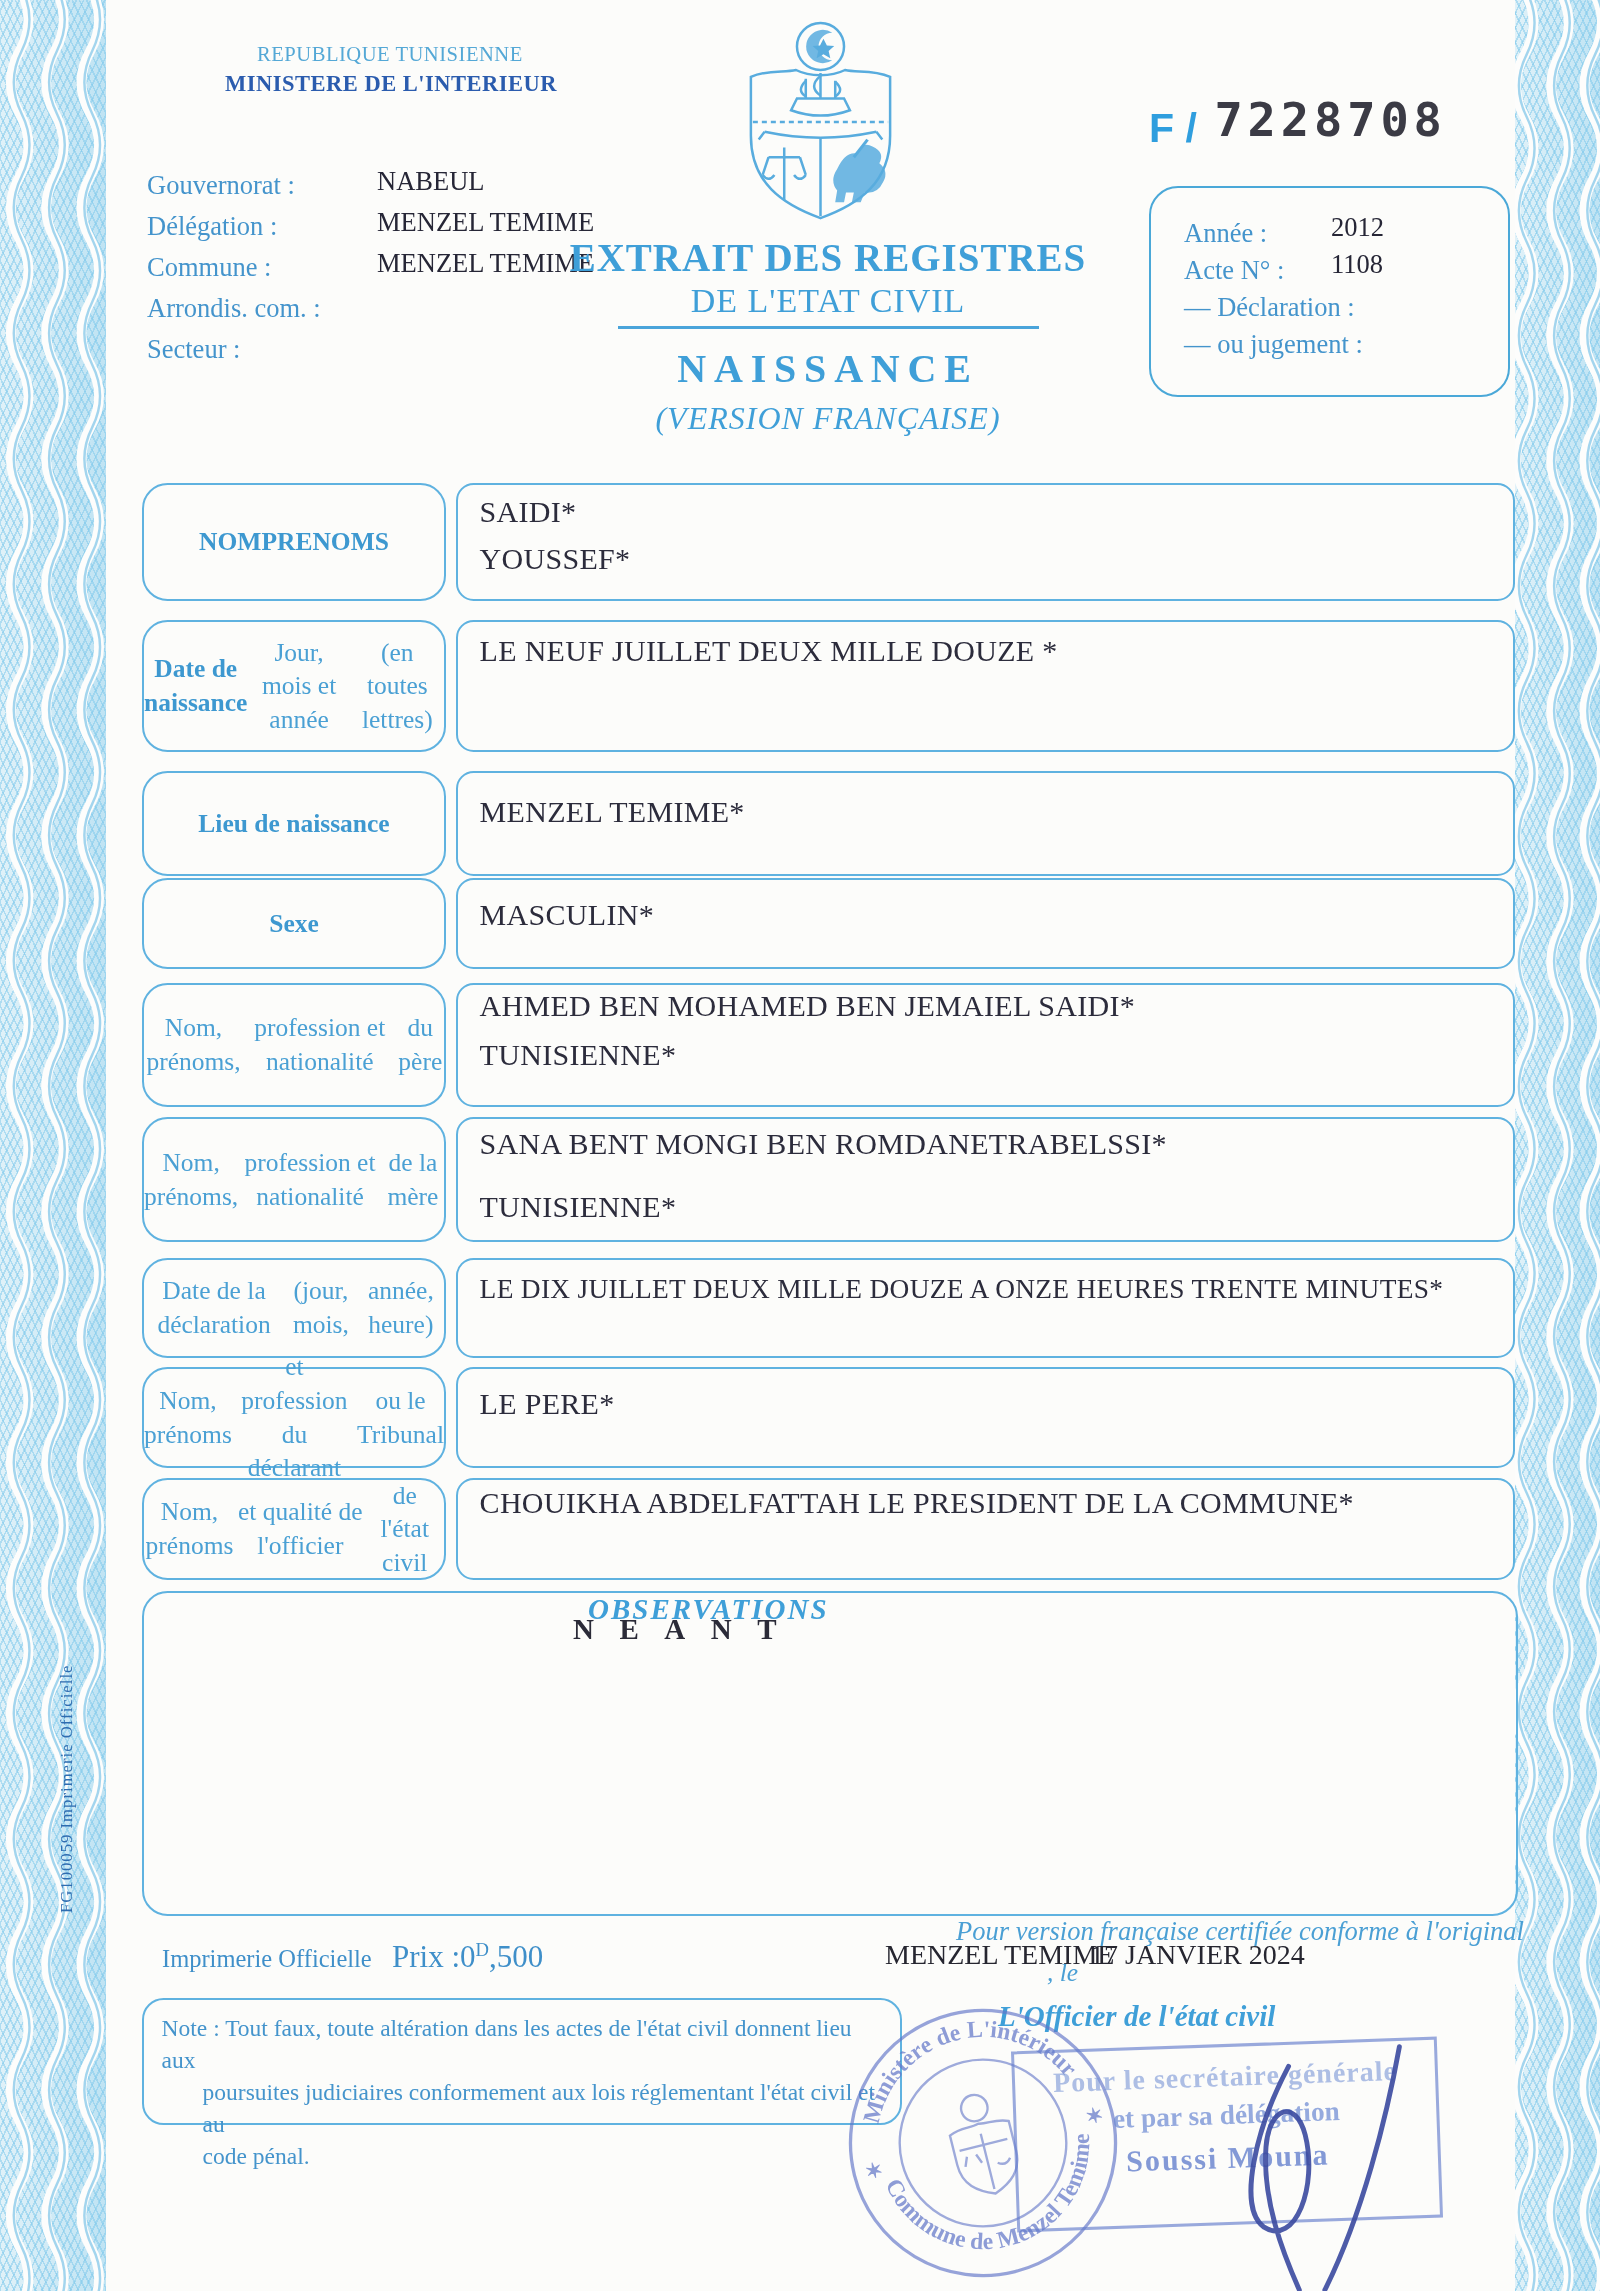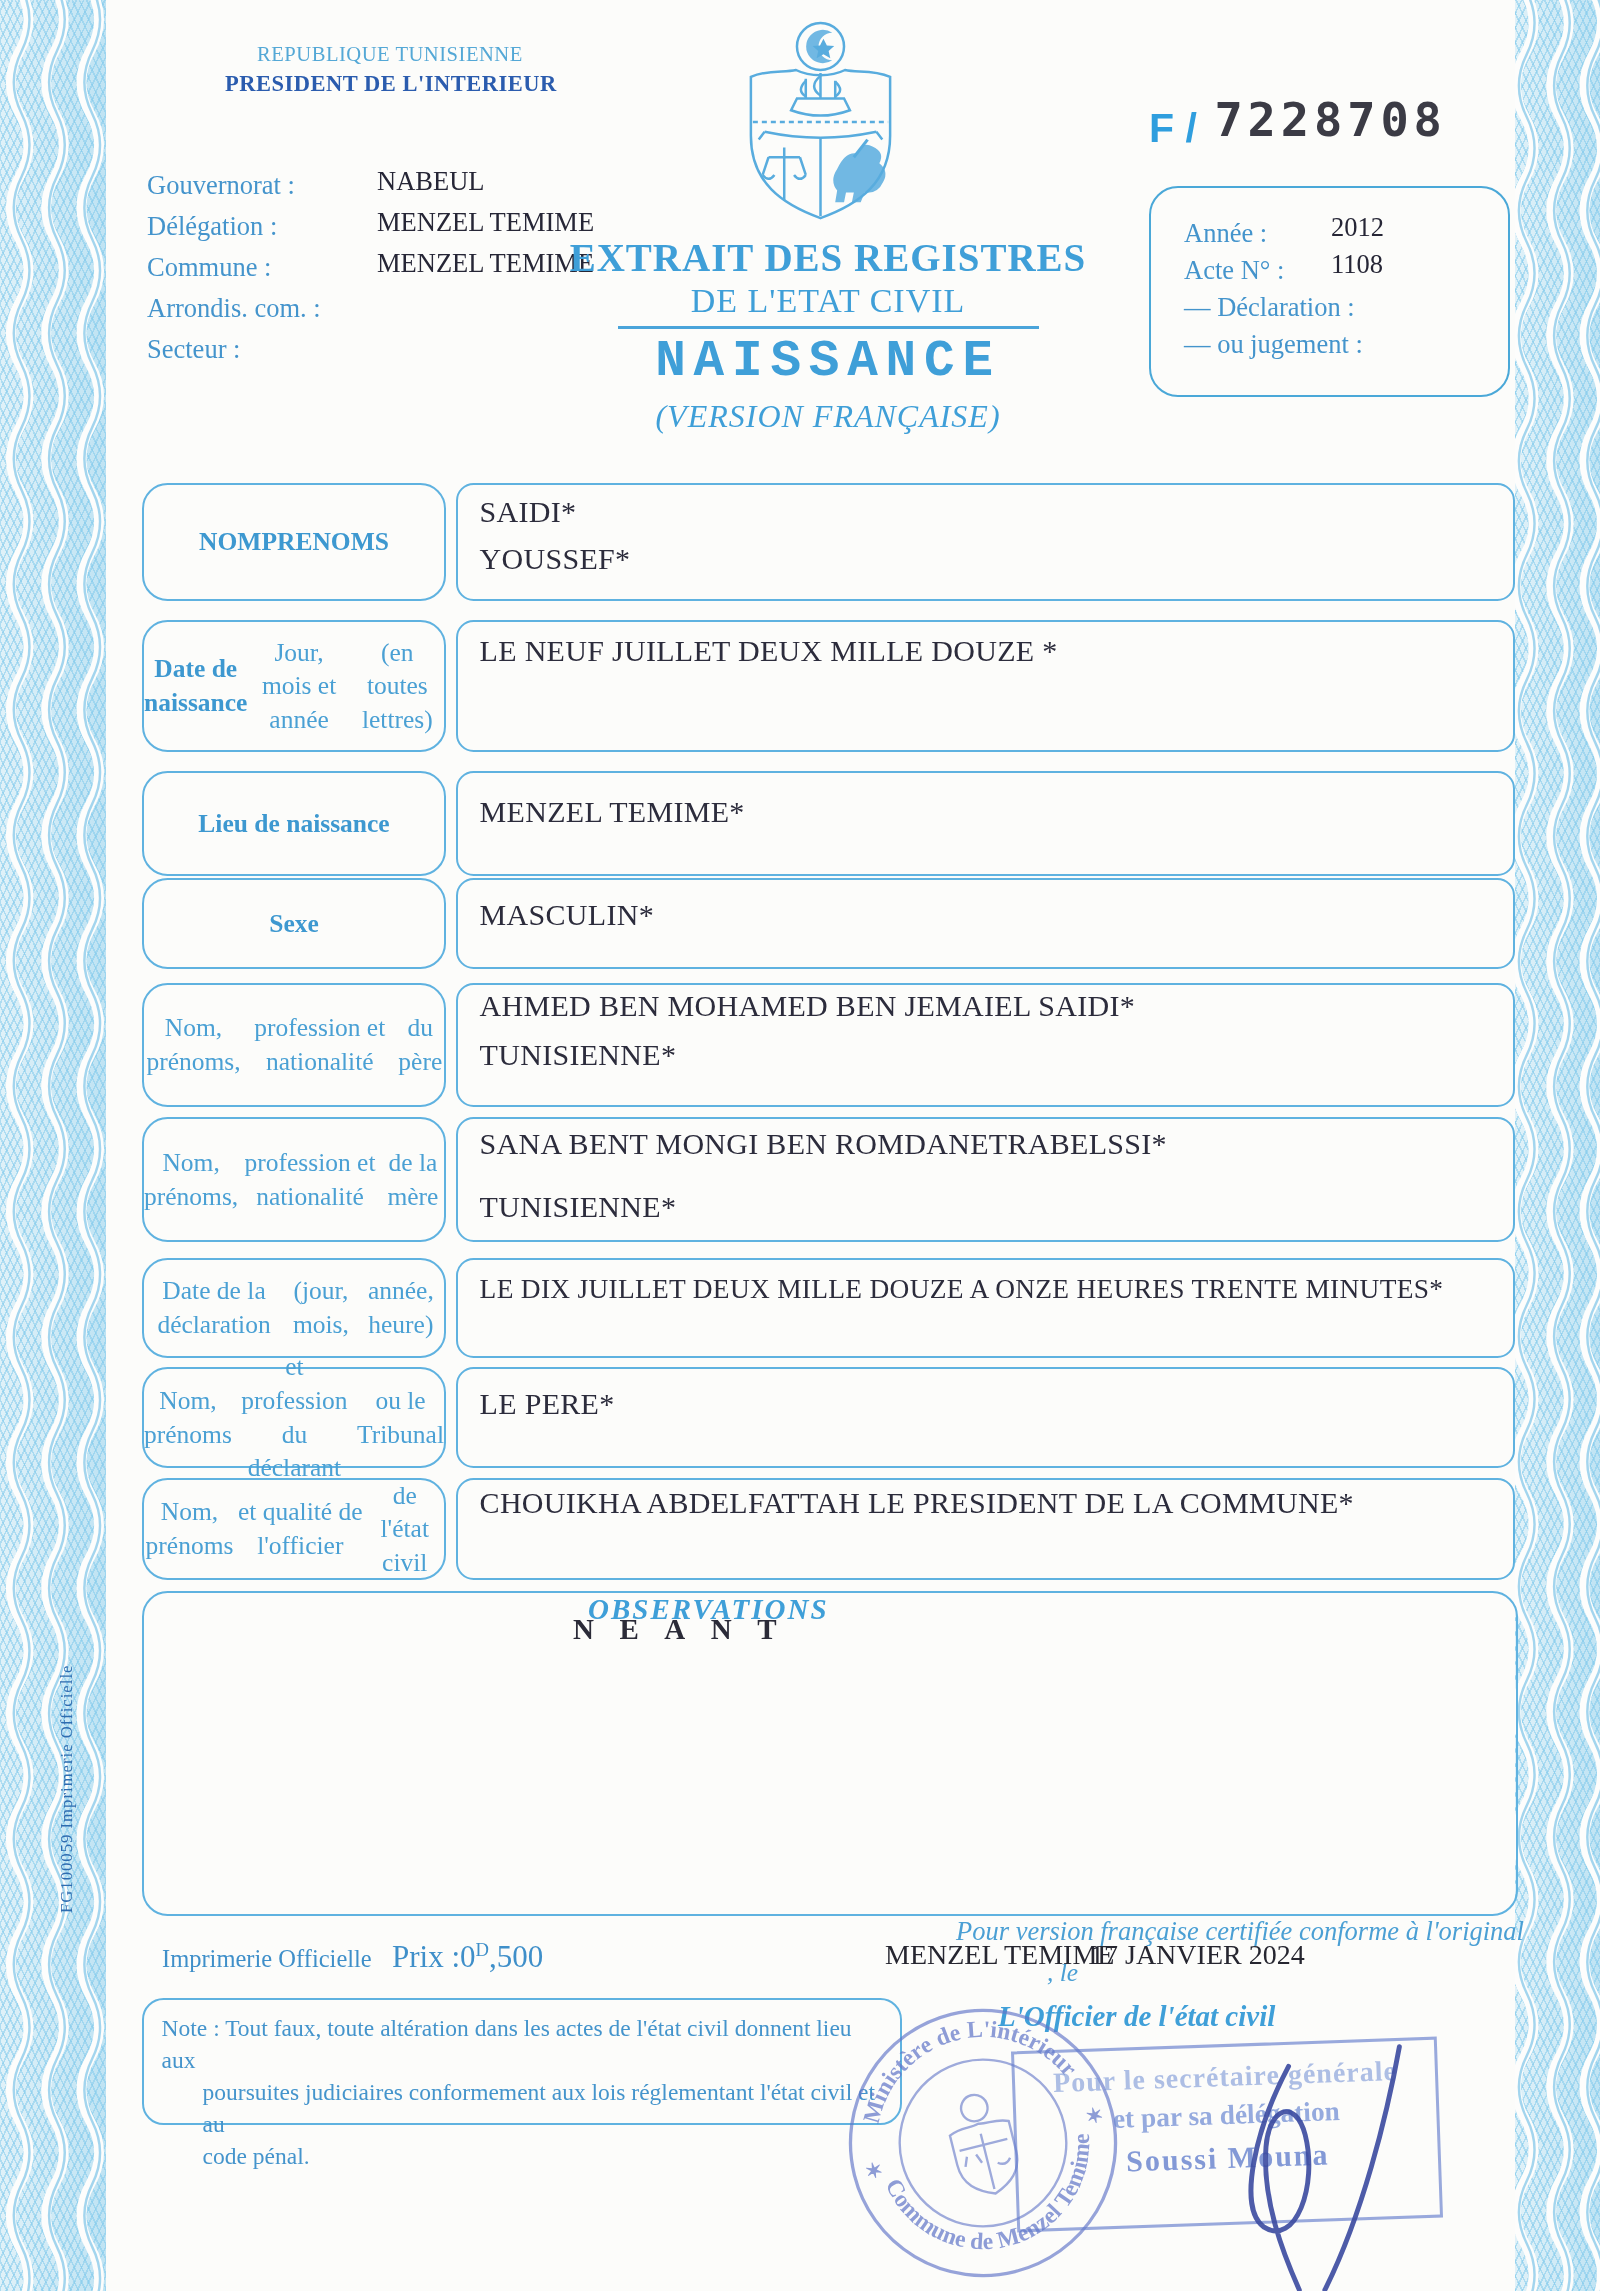--- a/index.html
+++ b/index.html
@@ -33,21 +33,21 @@
   .act-row{display:flex;}
   .act-val{color:#262636;position:relative;top:-6.9px;}
   
   .emblem{left:737px;top:19.6px;}
   .emblem *{vector-effect:non-scaling-stroke;}
   
   .titlewrap{left:534px;top:235px;width:588px;text-align:center;color:#3f9fd8;}
   .t1{font-size:39px;font-weight:bold;letter-spacing:1px;white-space:nowrap;}
   .t2{font-size:34px;margin-top:2px;letter-spacing:1px;}
   .t-underline{width:421px;height:0;border-top:3.4px solid #4aa4da;margin:5.9px auto 2px auto;}
-  .t3{font-size:51px;font-weight:bold;letter-spacing:7.8px;margin-top:4px;font-family:Liberation Mono, monospace;}
+  .t3{font-size:40px;font-weight:bold;letter-spacing:7.8px;margin-top:16px;}
   .t4{font-size:32px;font-style:italic;margin-top:7.8px;letter-spacing:1px;}
   
   .row{position:absolute;left:142px;width:1372px;}
   .lbox{position:absolute;left:0;top:0;width:304px;height:100%;box-sizing:border-box;
         border:2.9px solid #5fb2e0;border-radius:25.5px;display:flex;flex-direction:row;
         justify-content:center;align-items:center;text-align:center;
         font-size:25.5px;line-height:1.32;color:#4aa0d4;}
   .vbox{position:absolute;left:314px;top:0;width:1059px;height:100%;box-sizing:border-box;
         border:2.9px solid #5fb2e0;border-radius:17.6px;display:flex;flex-direction:column;
         padding-left:21.6px;font-size:30px;color:#2c2c3c;}
@@ -105,21 +105,21 @@
       <path class="wave-white" d="M10 -12 q18 32 0 64 q-18 32 0 64 q18 32 0 64 q-18 32 0 64 q18 32 0 64 q-18 32 0 64 q18 32 0 64 q-18 32 0 64 q18 32 0 64 q-18 32 0 64 q18 32 0 64 q-18 32 0 64 q18 32 0 64 q-18 32 0 64 q18 32 0 64 q-18 32 0 64 q18 32 0 64 q-18 32 0 64 q18 32 0 64 q-18 32 0 64 q18 32 0 64 q-18 32 0 64 q18 32 0 64 q-18 32 0 64 q18 32 0 64 q-18 32 0 64 q18 32 0 64 q-18 32 0 64 q18 32 0 64 q-18 32 0 64 q18 32 0 64 q-18 32 0 64 q18 32 0 64 q-18 32 0 64 q18 32 0 64 q-18 32 0 64 q18 32 0 64 q-18 32 0 64"></path>
       <path class="wave-white" d="M46 -12 q18 32 0 64 q-18 32 0 64 q18 32 0 64 q-18 32 0 64 q18 32 0 64 q-18 32 0 64 q18 32 0 64 q-18 32 0 64 q18 32 0 64 q-18 32 0 64 q18 32 0 64 q-18 32 0 64 q18 32 0 64 q-18 32 0 64 q18 32 0 64 q-18 32 0 64 q18 32 0 64 q-18 32 0 64 q18 32 0 64 q-18 32 0 64 q18 32 0 64 q-18 32 0 64 q18 32 0 64 q-18 32 0 64 q18 32 0 64 q-18 32 0 64 q18 32 0 64 q-18 32 0 64 q18 32 0 64 q-18 32 0 64 q18 32 0 64 q-18 32 0 64 q18 32 0 64 q-18 32 0 64 q18 32 0 64 q-18 32 0 64 q18 32 0 64 q-18 32 0 64"></path>
       <path class="wave-white" d="M80 -12 q18 32 0 64 q-18 32 0 64 q18 32 0 64 q-18 32 0 64 q18 32 0 64 q-18 32 0 64 q18 32 0 64 q-18 32 0 64 q18 32 0 64 q-18 32 0 64 q18 32 0 64 q-18 32 0 64 q18 32 0 64 q-18 32 0 64 q18 32 0 64 q-18 32 0 64 q18 32 0 64 q-18 32 0 64 q18 32 0 64 q-18 32 0 64 q18 32 0 64 q-18 32 0 64 q18 32 0 64 q-18 32 0 64 q18 32 0 64 q-18 32 0 64 q18 32 0 64 q-18 32 0 64 q18 32 0 64 q-18 32 0 64 q18 32 0 64 q-18 32 0 64 q18 32 0 64 q-18 32 0 64 q18 32 0 64 q-18 32 0 64 q18 32 0 64 q-18 32 0 64"></path>
       <path class="wave-blue" d="M12 -12 q16 32 0 64 q-16 32 0 64 q16 32 0 64 q-16 32 0 64 q16 32 0 64 q-16 32 0 64 q16 32 0 64 q-16 32 0 64 q16 32 0 64 q-16 32 0 64 q16 32 0 64 q-16 32 0 64 q16 32 0 64 q-16 32 0 64 q16 32 0 64 q-16 32 0 64 q16 32 0 64 q-16 32 0 64 q16 32 0 64 q-16 32 0 64 q16 32 0 64 q-16 32 0 64 q16 32 0 64 q-16 32 0 64 q16 32 0 64 q-16 32 0 64 q16 32 0 64 q-16 32 0 64 q16 32 0 64 q-16 32 0 64 q16 32 0 64 q-16 32 0 64 q16 32 0 64 q-16 32 0 64 q16 32 0 64 q-16 32 0 64 q16 32 0 64 q-16 32 0 64"></path>
       <path class="wave-blue" d="M48 -12 q16 32 0 64 q-16 32 0 64 q16 32 0 64 q-16 32 0 64 q16 32 0 64 q-16 32 0 64 q16 32 0 64 q-16 32 0 64 q16 32 0 64 q-16 32 0 64 q16 32 0 64 q-16 32 0 64 q16 32 0 64 q-16 32 0 64 q16 32 0 64 q-16 32 0 64 q16 32 0 64 q-16 32 0 64 q16 32 0 64 q-16 32 0 64 q16 32 0 64 q-16 32 0 64 q16 32 0 64 q-16 32 0 64 q16 32 0 64 q-16 32 0 64 q16 32 0 64 q-16 32 0 64 q16 32 0 64 q-16 32 0 64 q16 32 0 64 q-16 32 0 64 q16 32 0 64 q-16 32 0 64 q16 32 0 64 q-16 32 0 64 q16 32 0 64 q-16 32 0 64"></path>
       <path class="wave-blue" d="M82 -12 q16 32 0 64 q-16 32 0 64 q16 32 0 64 q-16 32 0 64 q16 32 0 64 q-16 32 0 64 q16 32 0 64 q-16 32 0 64 q16 32 0 64 q-16 32 0 64 q16 32 0 64 q-16 32 0 64 q16 32 0 64 q-16 32 0 64 q16 32 0 64 q-16 32 0 64 q16 32 0 64 q-16 32 0 64 q16 32 0 64 q-16 32 0 64 q16 32 0 64 q-16 32 0 64 q16 32 0 64 q-16 32 0 64 q16 32 0 64 q-16 32 0 64 q16 32 0 64 q-16 32 0 64 q16 32 0 64 q-16 32 0 64 q16 32 0 64 q-16 32 0 64 q16 32 0 64 q-16 32 0 64 q16 32 0 64 q-16 32 0 64 q16 32 0 64 q-16 32 0 64"></path>
     </svg>
   </div>
 
   <div class="abs republic">REPUBLIQUE TUNISIENNE</div>
-  <div class="abs ministry">PRESIDENT DE L'INTERIEUR</div>
+  <div class="abs ministry">MINISTERE DE L'INTERIEUR</div>
 
   <div class="abs admin">
     <div class="admin-row">
       <span class="admin-label">Gouvernorat :</span>
       <span class="admin-value">NABEUL</span>
     </div>
     <div class="admin-row">
       <span class="admin-label">Délégation :</span>
       <span class="admin-value">MENZEL TEMIME</span>
     </div>

